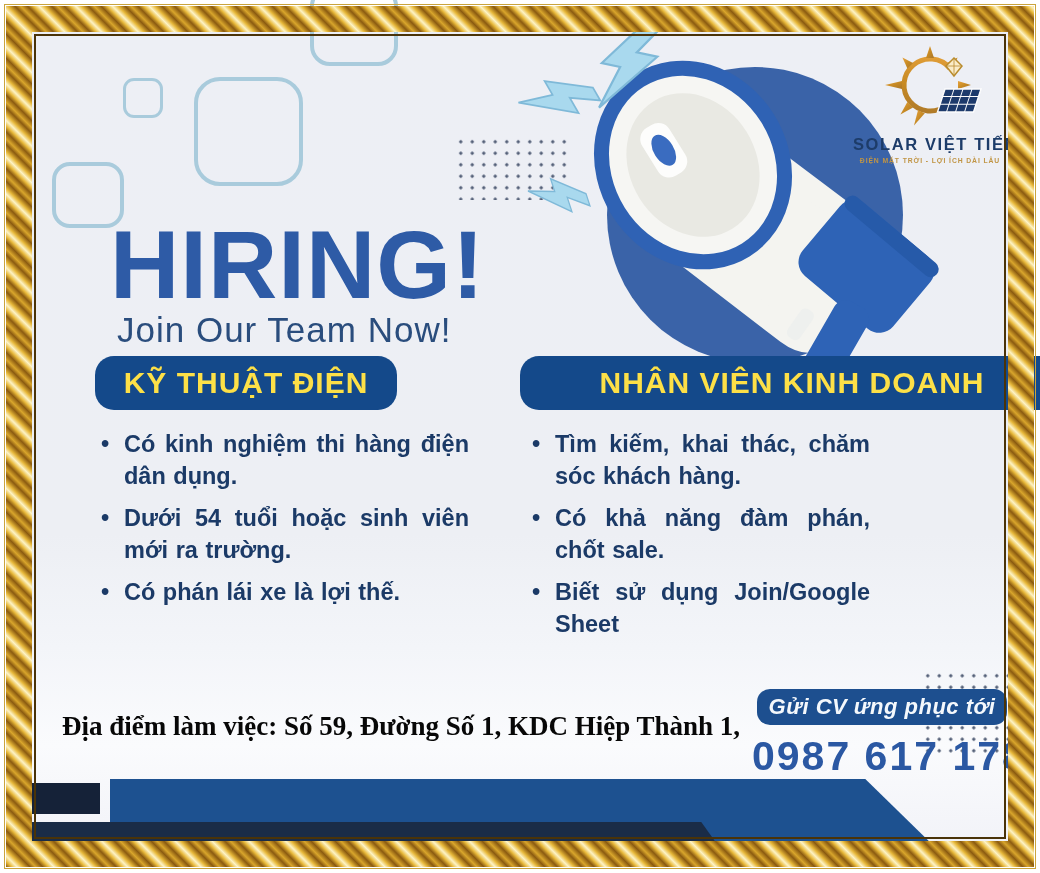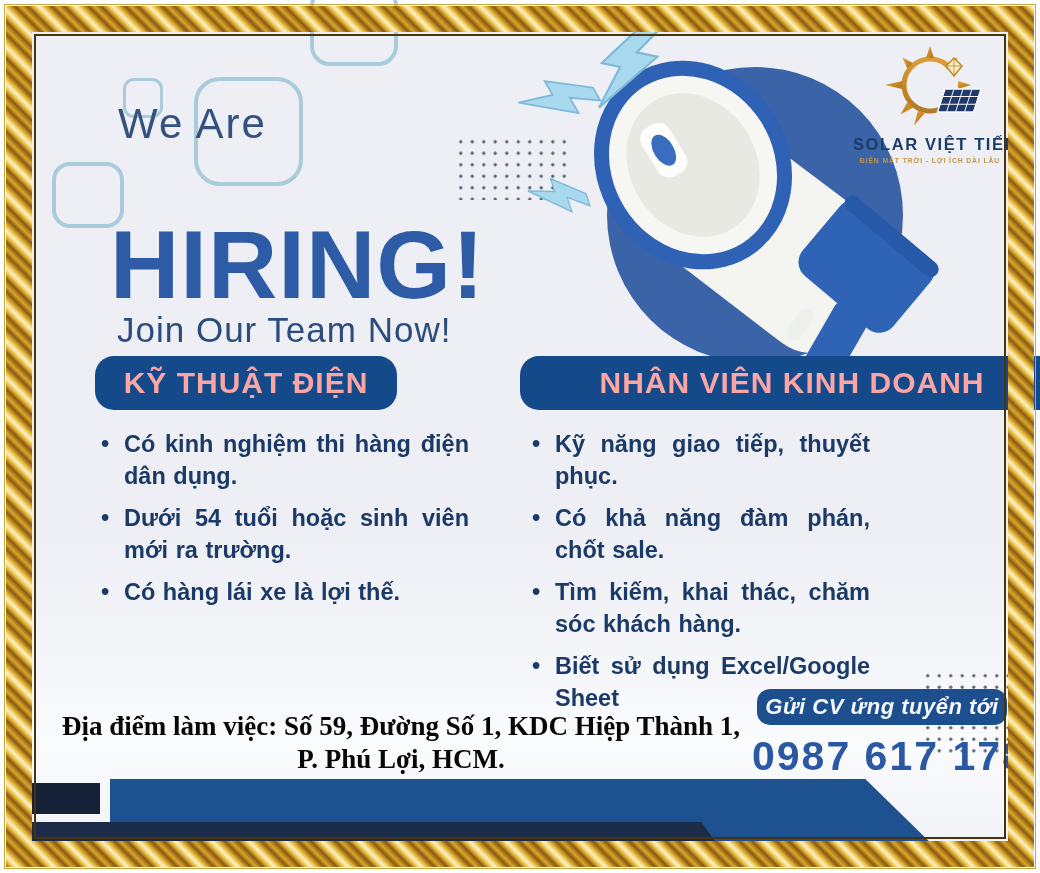--- a/index.html
+++ b/index.html
@@ -15,21 +15,21 @@
   .dsq{position:absolute;border:3px solid #a9cbdc;border-radius:14px;z-index:1;}
   .dots{position:absolute;background-image:radial-gradient(circle,#535f77 1.4px,transparent 1.7px);
         background-size:11.5px 11.5px;z-index:1;}
 
   .we-are{position:absolute;left:118px;top:100px;font-size:42px;font-weight:400;color:#33527f;letter-spacing:2px;z-index:2;}
   .hiring{position:absolute;left:110px;top:162px;font-size:96px;font-weight:700;color:#2e5ba6;letter-spacing:1px;z-index:2;margin-top:48px;}
   .join{position:absolute;left:117px;top:310px;font-size:35px;font-weight:400;color:#2a4d7d;letter-spacing:1px;z-index:2;}
 
   .pill{position:absolute;top:356px;height:54px;background:#14498a;border-radius:19px;
         display:flex;align-items:center;justify-content:center;z-index:2;}
-  .pill span{color:#fca5a5;font-size:30px;font-weight:600;letter-spacing:1px;white-space:nowrap;}
+  .pill span{color:#fde047;font-size:30px;font-weight:600;letter-spacing:1px;white-space:nowrap;}
   .pill-left{left:95px;width:302px;}
   .pill-right{left:520px;width:544px;}
 
   ul.reqs{position:absolute;top:428px;margin:0;padding:0;list-style:none;z-index:2;}
   ul.reqs li{position:relative;padding-left:27px;margin-bottom:9px;text-align:justify;
              font-size:23.5px;font-weight:700;color:#1b3a67;line-height:1.38;word-spacing:1px;}
   ul.reqs li::before{content:"•";position:absolute;left:4px;top:0;}
   .reqs-left{left:97px;width:372px;}
   .reqs-right{left:528px;width:342px;}
 
@@ -63,21 +63,20 @@
 
   <div class="dsq" style="left:123px;top:78px;width:34px;height:34px;border-radius:11px;"></div>
   <div class="dsq" style="left:194px;top:77px;width:101px;height:101px;border-radius:26px;border-width:4px;"></div>
   <div class="dsq" style="left:310px;top:-14px;width:80px;height:72px;border-radius:20px;border-width:4px;"></div>
   <div class="dsq" style="left:52px;top:162px;width:64px;height:58px;border-radius:18px;border-width:4px;"></div>
 
   <div class="dots" style="left:455px;top:136px;width:116px;height:64px;"></div>
   <div class="dots" style="left:922px;top:670px;width:88px;height:20px;"></div>
   <div class="dots" style="left:922px;top:722px;width:88px;height:38px;"></div>
 
-  <div class="we-are">We Are</div>
   <div class="hiring">HIRING!</div>
   <div class="join">Join Our Team Now!</div>
 
   <svg class="mega" width="380" height="370" viewBox="0 0 380 370">
     <circle cx="190" cy="200" r="148" fill="#3a63a8"></circle>
     <path d="M120,78 L302,215 Q322,237 306,264 L264,318 Q246,336 222,318 L58,192 Z" fill="#f4f4f0" stroke="#f4f4f0" stroke-width="22" stroke-linejoin="round"></path>
     <g transform="rotate(40 300 250)">
       <rect x="243" y="203" width="118" height="94" rx="18" fill="#2e63b6"></rect>
       <rect x="243" y="203" width="118" height="16" rx="8" fill="#265aa9"></rect>
     </g>
@@ -136,35 +135,33 @@
   <div class="pill pill-left">
     <span>KỸ THUẬT ĐIỆN</span>
   </div>
   <div class="pill pill-right">
     <span>NHÂN VIÊN KINH DOANH</span>
   </div>
 
   <ul class="reqs reqs-left">
       <li>Có kinh nghiệm thi hàng điện dân dụng.</li>
       <li>Dưới 54 tuổi hoặc sinh viên mới ra trường.</li>
-      <li>Có hàng lái xe là lợi thế.</li>
+      <li>Có phán lái xe là lợi thế.</li>
     </ul>
   <ul class="reqs reqs-right">
-      <li>Kỹ năng giao tiếp, thuyết phục.</li>
+      <li>Tìm kiếm, khai thác, chăm sóc khách hàng.</li>
       <li>Có khả năng đàm phán, chốt sale.</li>
-      <li>Tìm kiếm, khai thác, chăm sóc khách hàng.</li>
-      <li>Biết sử dụng Excel/Google Sheet</li>
+      <li>Biết sử dụng Join/Google Sheet</li>
     </ul>
 
   <div class="address">
     <span>Địa điểm làm việc: Số 59, Đường Số 1, KDC Hiệp Thành 1,</span><br>
-    <span>P. Phú Lợi, HCM.</span>
   </div>
   <div class="cv-badge">
-    <span>Gửi CV ứng tuyển tới</span>
+    <span>Gửi CV ứng phục tới</span>
   </div>
   <div class="phone">0987 617 178</div>
 
   <div class="sq-navy"></div>
   <div class="bar-blue"></div>
   <div class="bar-navy"></div>
   <div class="bar-black"></div>
 
   <div class="frame-outer"></div>
   <div class="frame"></div>

